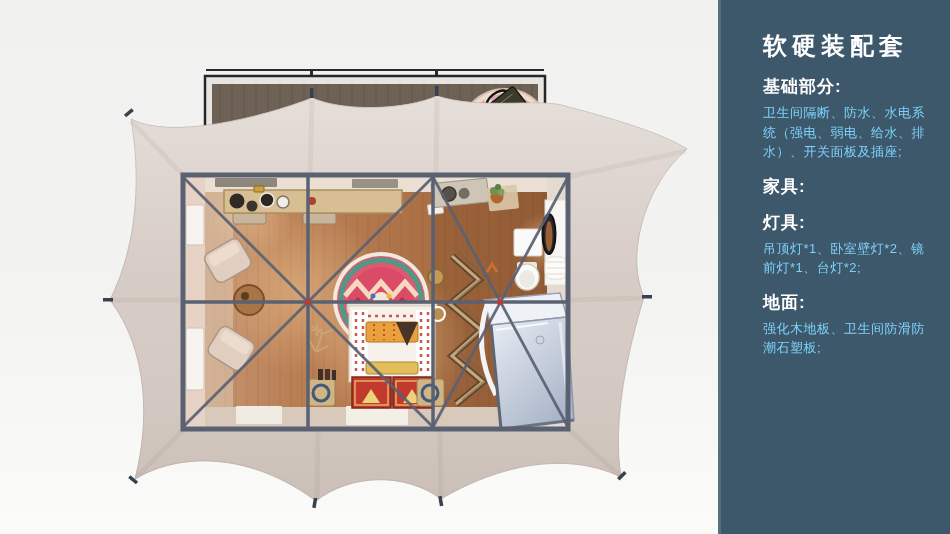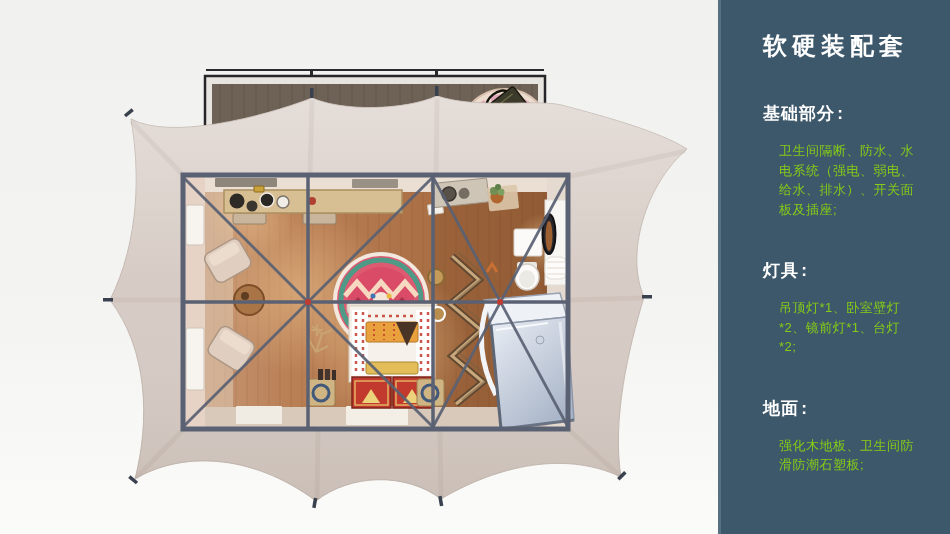--- a/index.html
+++ b/index.html
@@ -5,22 +5,22 @@
   html,body{margin:0;padding:0;background:#e9e9e8;font-family:"Liberation Sans","DejaVu Sans",sans-serif;}
   .stage{position:relative;width:950px;height:534px;overflow:hidden;
          background:linear-gradient(180deg,#f1f1ef 0%,#f3f3f2 55%,#fbfbfa 100%);}
   .main{position:absolute;left:0;top:0;width:718px;height:534px;}
   .main svg{display:block;}
   .sidebar{position:absolute;left:718px;top:0;width:232px;height:534px;box-sizing:border-box;
            background:#3e586b;border-left:3px solid #56707f;color:#ffffff;}
   .sidebar h1{margin:30px 0 0 0;text-align:center;font-size:24px;font-weight:bold;
               letter-spacing:5px;color:#ffffff;}
   .sidebar .sections{padding:0 20px 0 42px;}
-  .sidebar section h2{margin:40px 0 5px 0;font-size:17px;font-weight:bold;letter-spacing:1px;font-family:Liberation Mono, monospace;}
-  .sidebar section p{margin:16px;font-size:13px;line-height:1.5;letter-spacing:0.5px;color:#84cc16;}
+  .sidebar section h2{margin:13px 0 5px 0;font-size:17px;font-weight:bold;letter-spacing:1px;}
+  .sidebar section p{margin:0;font-size:13px;line-height:1.5;letter-spacing:0.5px;color:#7dd3fc;}
 </style>
 </head>
 <body>
 
 <div class="stage">
 
   <div class="main">
     <svg viewBox="0 0 718 534" width="718" height="534">
       <defs>
         <linearGradient id="canvasShade" x1="0" y1="0" x2="0" y2="1">
@@ -287,20 +287,21 @@
   </div>
 
   <aside class="sidebar">
     <h1>软硬装配套</h1>
     <div class="sections">
       <section>
         <h2>基础部分:</h2>
         <p>卫生间隔断、防水、水电系统（强电、弱电、给水、排水）、开关面板及插座;</p>
       </section>
       <section>
+        <h2>家具:</h2>
       </section>
       <section>
         <h2>灯具:</h2>
         <p>吊顶灯*1、卧室壁灯*2、镜前灯*1、台灯*2;</p>
       </section>
       <section>
         <h2>地面:</h2>
         <p>强化木地板、卫生间防滑防潮石塑板;</p>
       </section>
     </div>

